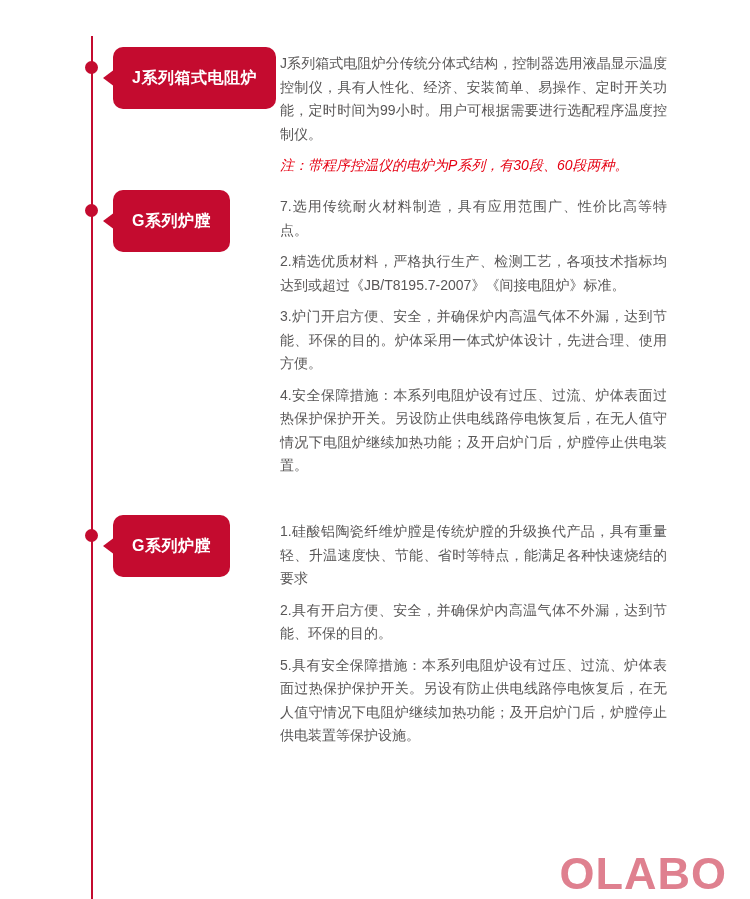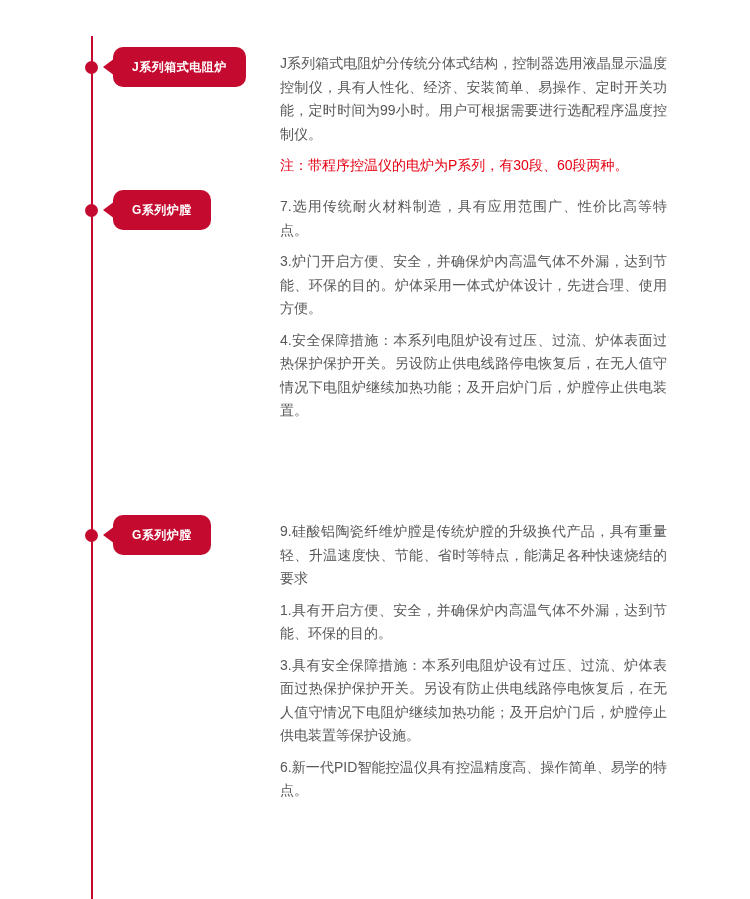--- a/index.html
+++ b/index.html
@@ -32,23 +32,23 @@
     width:13px;height:13px;
     border-radius:50%;
     background:var(--accent);
   }
   .banner{
     position:absolute;
     left:113px;top:3px;
     background:var(--accent);
     color:#ffffff;
     font-weight:bold;
-    font-size:12px;
+    font-size:16px;
     line-height:22px;
-    padding:9px 19px;
+    padding:20px 19px;
     border-radius:10px;
     white-space:nowrap;
     letter-spacing:0.5px;
   }
   .tail{
     position:absolute;
     left:-10px;top:50%;
     transform:translateY(-50%);
     width:0;height:0;
     border-top:9px solid transparent;
@@ -64,20 +64,21 @@
     margin:8px;
     font-size:14px;
     line-height:23.5px;
     color:var(--body);
     text-align:justify;
     text-justify:inter-ideograph;
   }
   .content p.note{
     color:var(--note);
     margin-top:2px;
+    font-style:italic;
   }
   .logo{
     position:absolute;
     right:23px;top:851px;
     font-size:45px;
     line-height:46px;
     font-weight:bold;
     letter-spacing:1px;
     color:var(--logo);
   }
@@ -102,33 +103,34 @@
   </section>
 
   <section class="block" style="top:187px">
     <span class="dot"></span>
     <div class="banner">
       <span class="tail"></span>
       <span>G系列炉膛</span>
     </div>
     <div class="content">
       <p class="body">7.选用传统耐火材料制造，具有应用范围广、性价比高等特点。</p>
+      <p class="body">2.精选优质材料，严格执行生产、检测工艺，各项技术指标均达到或超过《JB/T8195.7-2007》《间接电阻炉》标准。</p>
       <p class="body">3.炉门开启方便、安全，并确保炉内高温气体不外漏，达到节能、环保的目的。炉体采用一体式炉体设计，先进合理、使用方便。</p>
       <p class="body">4.安全保障措施：本系列电阻炉设有过压、过流、炉体表面过热保护保护开关。另设防止供电线路停电恢复后，在无人值守情况下电阻炉继续加热功能；及开启炉门后，炉膛停止供电装置。</p>
     </div>
   </section>
 
   <section class="block" style="top:512px">
     <span class="dot"></span>
     <div class="banner">
       <span class="tail"></span>
       <span>G系列炉膛</span>
     </div>
     <div class="content">
-      <p class="body">9.硅酸铝陶瓷纤维炉膛是传统炉膛的升级换代产品，具有重量轻、升温速度快、节能、省时等特点，能满足各种快速烧结的要求</p>
-      <p class="body">1.具有开启方便、安全，并确保炉内高温气体不外漏，达到节能、环保的目的。</p>
-      <p class="body">3.具有安全保障措施：本系列电阻炉设有过压、过流、炉体表面过热保护保护开关。另设有防止供电线路停电恢复后，在无人值守情况下电阻炉继续加热功能；及开启炉门后，炉膛停止供电装置等保护设施。</p>
-      <p class="body">6.新一代PID智能控温仪具有控温精度高、操作简单、易学的特点。</p>
+      <p class="body">1.硅酸铝陶瓷纤维炉膛是传统炉膛的升级换代产品，具有重量轻、升温速度快、节能、省时等特点，能满足各种快速烧结的要求</p>
+      <p class="body">2.具有开启方便、安全，并确保炉内高温气体不外漏，达到节能、环保的目的。</p>
+      <p class="body">5.具有安全保障措施：本系列电阻炉设有过压、过流、炉体表面过热保护保护开关。另设有防止供电线路停电恢复后，在无人值守情况下电阻炉继续加热功能；及开启炉门后，炉膛停止供电装置等保护设施。</p>
     </div>
   </section>
 
+  <div class="logo">OLABO</div>
 
 </div>
 
 </body></html>

